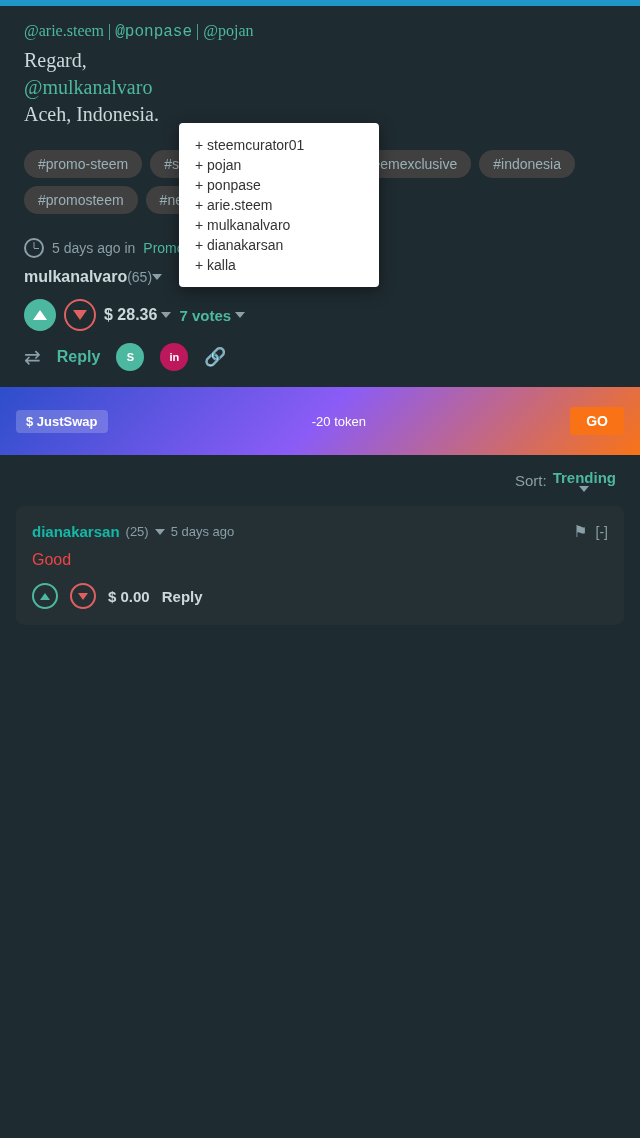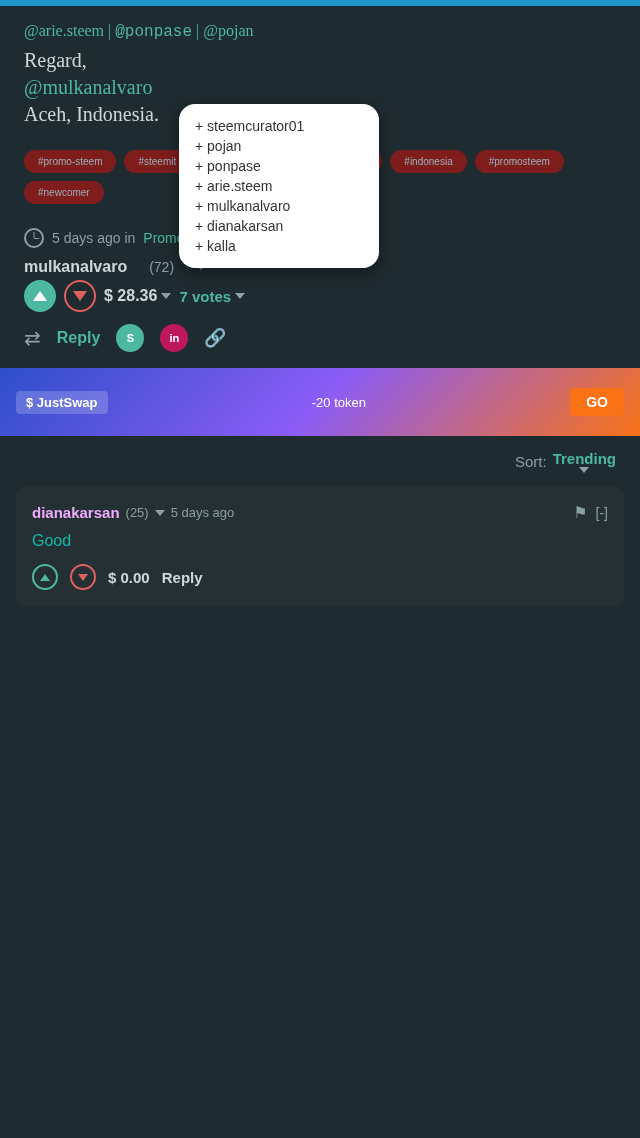--- a/index.html
+++ b/index.html
@@ -42,25 +42,25 @@
       color: #cdd8db;
       margin-bottom: 24px;
     }
     .tags-area {
       display: flex;
       flex-wrap: wrap;
       gap: 8px;
       margin-bottom: 24px;
     }
     .tag {
-      background: #7f1d1d;
+      background: #404040;
       color: #9ab0b8;
       padding: 6px 14px;
       border-radius: 20px;
-      font-size: 10px;
+      font-size: 14px;
       font-family: Arial, sans-serif;
     }
     .meta-line {
       display: flex;
       align-items: center;
       gap: 8px;
       font-size: 14px;
       color: #8a9fa6;
       margin-bottom: 10px;
       font-family: Arial, sans-serif;
@@ -95,22 +95,22 @@
       top: 50%;
       left: 50%;
     }
     .meta-link {
       color: #4db8a0;
       text-decoration: none;
     }
     .author-line {
       display: flex;
       align-items: center;
-      gap: 22px;
-      margin-bottom: 4px;
+      gap: 0;
+      margin-bottom: 13px;
       font-family: Arial, sans-serif;
     }
     .author-name {
       font-weight: bold;
       color: #cdd8db;
       font-size: 16px;
     }
     .author-rep {
       color: #8a9fa6;
       font-size: 14px;
@@ -229,21 +229,21 @@
       font-size: 18px;
       cursor: pointer;
     }
     
     .votes-dropdown {
       position: absolute;
       top: -220px;
       left: 155px;
       background: #ffffff;
       color: #333;
-      border-radius: 16px;
+      border-radius: 4px;
       padding: 12px 16px;
       font-family: Arial, sans-serif;
       font-size: 14px;
       z-index: 100;
       box-shadow: 0 4px 16px rgba(0,0,0,0.4);
       min-width: 200px;
     }
     .votes-dropdown div {
       padding: 2px 0;
       color: #333;
@@ -322,21 +322,21 @@
       justify-content: space-between;
       margin-bottom: 10px;
     }
     .comment-author-area {
       display: flex;
       align-items: center;
       gap: 6px;
     }
     .comment-author {
       font-weight: bold;
-      color: #f0abfc;
+      color: #14b8a6;
       font-size: 15px;
     }
     .comment-rep {
       color: #8a9fa6;
       font-size: 13px;
       text-align: right;
     }
     .comment-time {
       color: #8a9fa6;
       font-size: 13px;
@@ -351,21 +351,21 @@
       font-size: 16px;
       cursor: pointer;
     }
     .collapse-btn {
       color: #8a9fa6;
       font-size: 14px;
       cursor: pointer;
     }
     .comment-text {
       font-size: 16px;
-      color: #14b8a6;
+      color: #ef4444;
       margin-bottom: 14px;
     }
     .comment-vote-row {
       display: flex;
       align-items: center;
       gap: 12px;
     }
     .small-upvote {
       width: 26px;
       height: 26px;
@@ -450,21 +450,21 @@
 
   <div class="meta-line">
     <span class="clock-icon"></span>
     <span>5 days ago in</span>
     <a class="meta-link" href="#">PromoSteem</a>
     <span>by</span>
   </div>
 
   <div class="author-line">
     <span class="author-name">mulkanalvaro</span>
-    <span class="author-rep">(72)</span>
+    <span class="author-rep">(65)</span>
     <span class="chevron-down"></span>
   </div>
 
   <div class="vote-row">
     <button class="upvote-btn"></button>
     <button class="downvote-btn"></button>
     <span class="price-tag">
       <span>$ 28.36</span>
       <span class="chevron-down"></span>
     </span>

